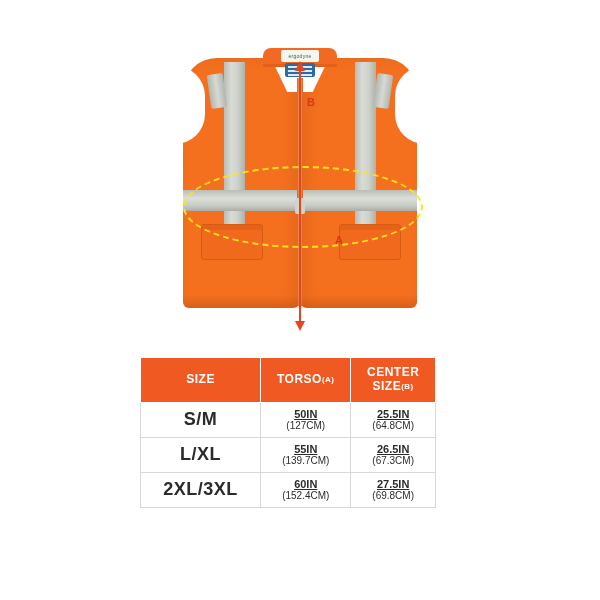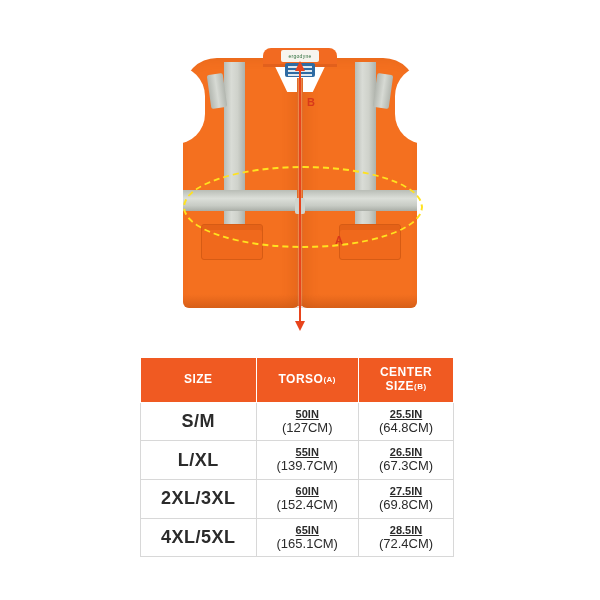--- a/index.html
+++ b/index.html
@@ -301,21 +301,21 @@
     width: 108px;
   }
   .meas-main {
     font-size: 11px;
     font-weight: bold;
     display: block;
     line-height: 1.1;
     text-decoration: underline;
   }
   .meas-sub {
-    font-size: 13px;
+    font-size: 10px;
     display: block;
     line-height: 1.2;
   }
   .col-torso { width: 96px; }
   .col-back { width: 92px; }
 
   
   #frame {
     position: absolute;
     inset: 0;
@@ -409,28 +409,17 @@
         <td>2XL/3XL</td>
         <td>
           <span class="meas-main">60IN</span>
           <span class="meas-sub">(152.4CM)</span>
         </td>
         <td>
           <span class="meas-main">27.5IN</span>
           <span class="meas-sub">(69.8CM)</span>
         </td>
       </tr>
-      <tr>
-        <td>4XL/5XL</td>
-        <td>
-          <span class="meas-main">65IN</span>
-          <span class="meas-sub">(165.1CM)</span>
-        </td>
-        <td>
-          <span class="meas-main">28.5IN</span>
-          <span class="meas-sub">(72.4CM)</span>
-        </td>
-      </tr>
     </tbody>
   </table>
 
   <div id="frame"></div>
 </div>
 
 </body></html>

